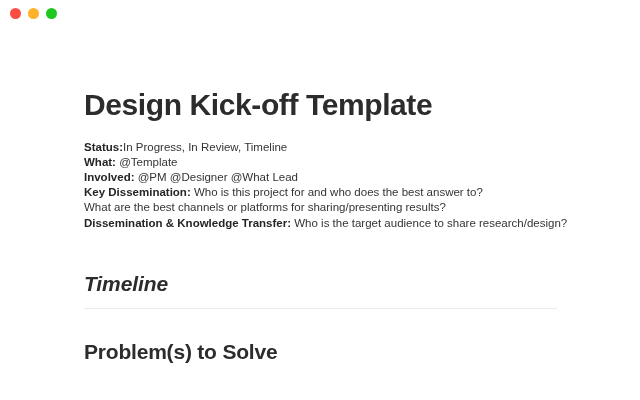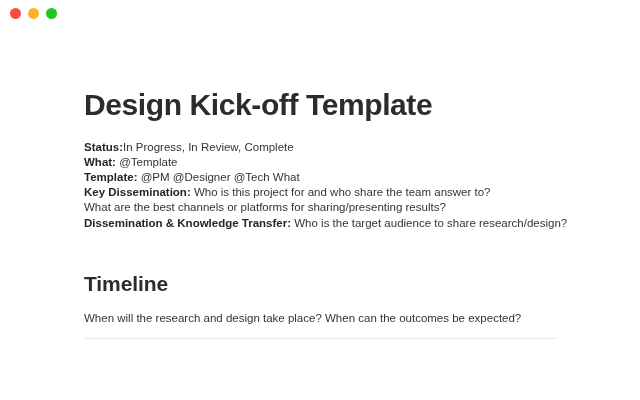--- a/index.html
+++ b/index.html
@@ -92,20 +92,21 @@
   .section-heading {
     margin: 0;
     font-size: 21px;
     line-height: 1.2;
     color: #2c2c2c;
   }
   .section-heading.medium {
     font-weight: 600;
     padding-top: 40px;
     letter-spacing: -0.1px;
+    font-style: italic;
   }
   .section-heading.bold {
     font-weight: bold;
     padding-top: 30px;
     letter-spacing: -0.2px;
   }
 
   .section-body {
     margin: 0;
     padding-top: 15px;
@@ -137,46 +138,46 @@
     </div>
   </div>
 
   <div class="doc">
 
     <h1 class="doc-title">Design Kick-off Template</h1>
 
     <div class="meta-block">
 
       <div class="meta-line">
-        <span class="meta-label">Status:</span><span>In Progress, In Review, Complete</span>
+        <span class="meta-label">Status:</span><span>In Progress, In Review, Timeline</span>
       </div>
 
       <div class="meta-line">
         <span class="meta-label">What:</span><span> @Template</span>
       </div>
 
       <div class="meta-line">
-        <span class="meta-label">Template:</span><span> @PM @Designer @Tech What</span>
+        <span class="meta-label">Involved:</span><span> @PM @Designer @What Lead</span>
       </div>
 
       <div class="meta-line">
-        <span class="meta-label">Key Dissemination:</span><span> Who is this project for and who share the team answer to?</span>
+        <span class="meta-label">Key Dissemination:</span><span> Who is this project for and who does the best answer to?</span>
       </div>
 
       <div class="meta-line">
         <span>What are the best channels or platforms for sharing/presenting results?</span>
       </div>
 
       <div class="meta-line">
         <span class="meta-label">Dissemination &amp; Knowledge Transfer:</span><span> Who is the target audience to share research/design?</span>
       </div>
 
     </div>
 
     <h2 class="section-heading medium">Timeline</h2>
 
-    <p class="section-body">When will the research and design take place? When can the outcomes be expected?</p>
 
     <hr class="divider">
 
+    <h2 class="section-heading bold">Problem(s) to Solve</h2>
 
   </div>
 </div>
 
 </body></html>

